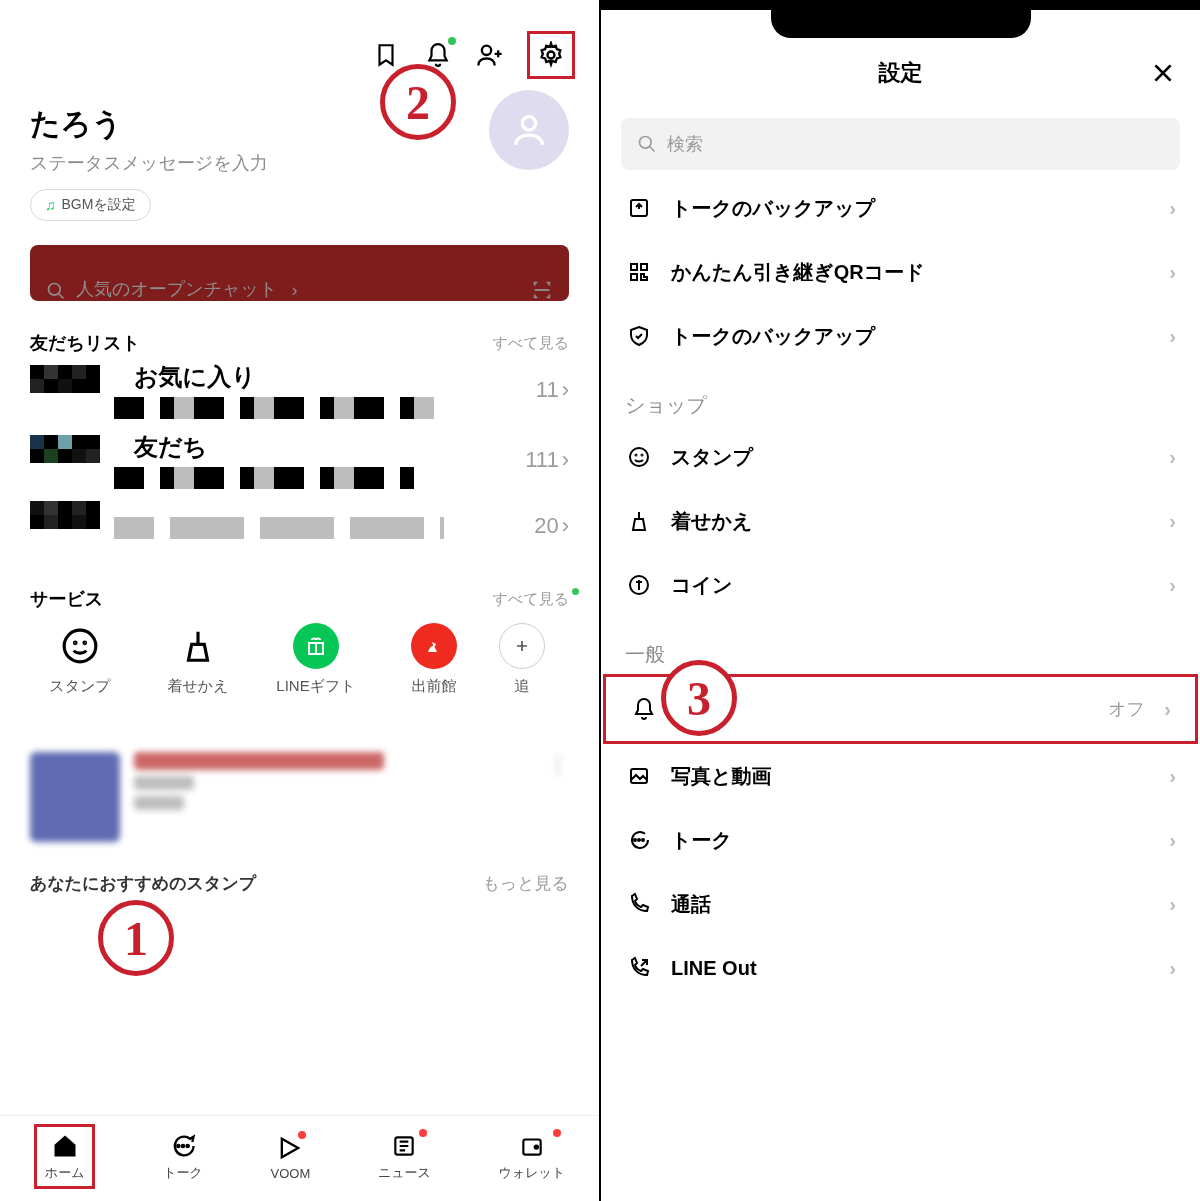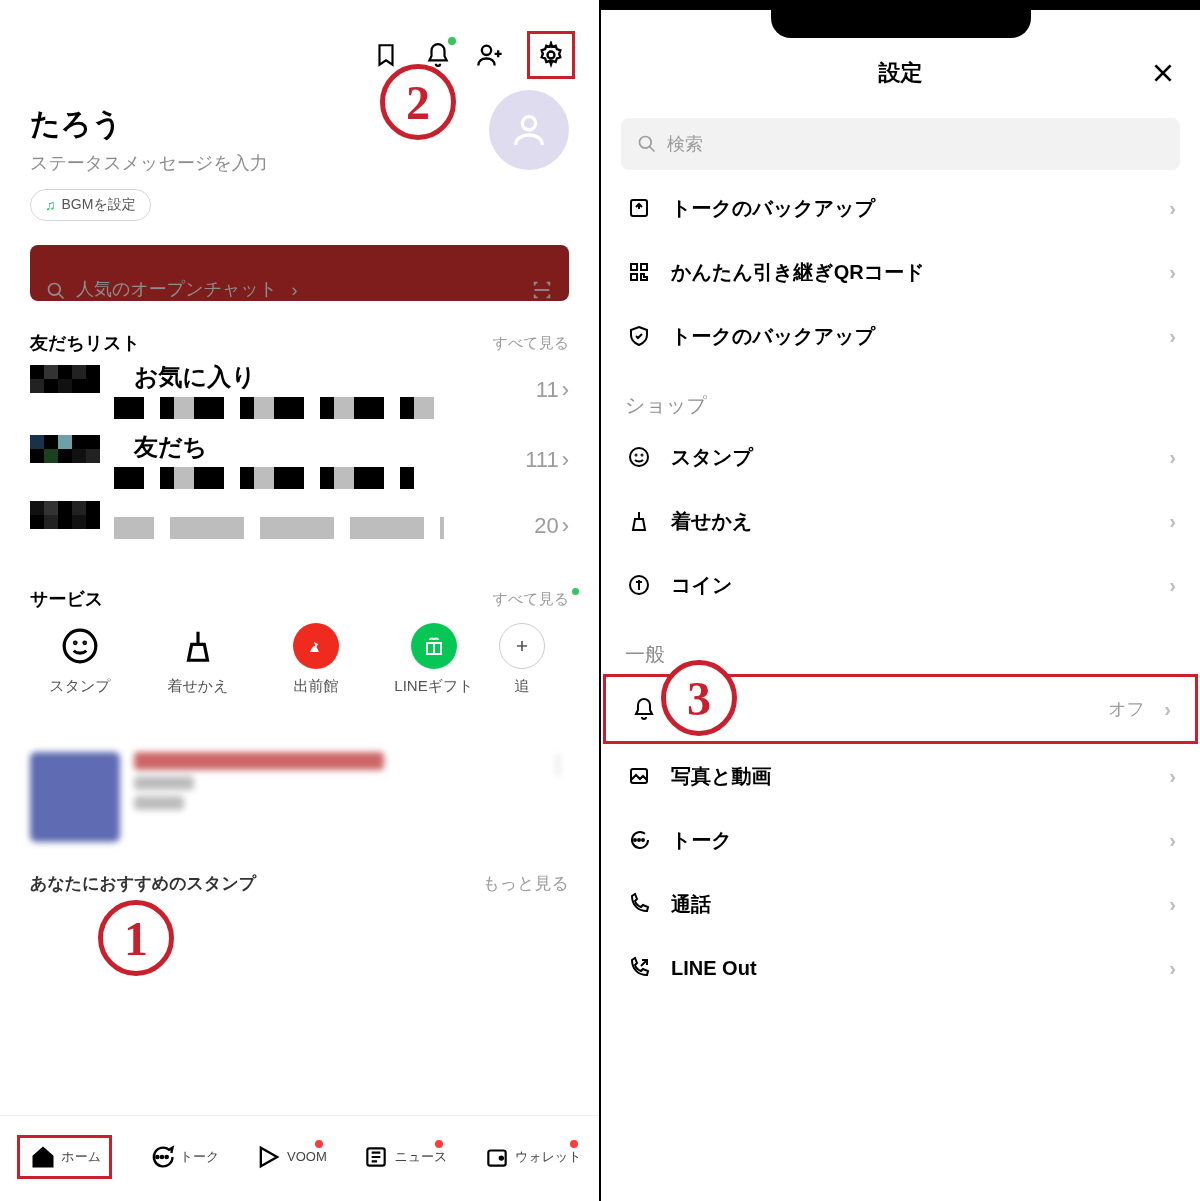--- a/index.html
+++ b/index.html
@@ -125,21 +125,21 @@
     display:flex;justify-content:space-between;padding:0 30px;
     margin-top:30px; font-size:17px; color:#333; font-weight:700;
   }
   .recs-hdr .more{ color:#9c9c9c; font-weight:400;}
   .tabbar{
     margin-top:auto;
     height:86px; border-top:1px solid #eee;
     display:flex; justify-content:space-around; align-items:center;
     padding-bottom:4px;
   }
-  .tab { display:flex;flex-direction:row;align-items:center;gap:3px;font-size:13px;color:#444;position:relative;}
+  .tab { display:flex;flex-direction:column;align-items:center;gap:3px;font-size:13px;color:#444;position:relative;}
   .tab .ic{width:30px;height:30px;display:flex;align-items:center;justify-content:center;}
   .tab .reddot{position:absolute;top:-2px;right:4px;width:8px;height:8px;border-radius:50%;background:#ff3b3b;}
   .home-box{ border:3px solid #c9202e; padding:4px 8px;}
 
   .annot {
     position:absolute;
     width:76px;height:76px;border-radius:50%;
     border:5px solid #c9202e; color:#c9202e;
     display:flex;align-items:center;justify-content:center;
     font-size:48px;font-weight:700;background:#fff;
@@ -333,35 +333,35 @@
     <div class="svc">
       <div class="ic">
         <svg viewBox="0 0 24 24" width="38" height="38" fill="none" stroke="#000" stroke-width="2">
             <path d="M12 3v8"></path>
             <path d="M8 11h8l2 10H6z"></path>
           </svg>
       </div>
       <span class="lbl">着せかえ</span>
     </div>
     <div class="svc">
-      <div class="ic" style="background:#ef2a1f">
-        <svg viewBox="0 0 24 24" width="24" height="24" fill="#fff">
-            <path d="M6 18c3-8 6-8 9 0M10 8l4 2-2 4"></path>
-          </svg>
-      </div>
-      <span class="lbl">出前館</span>
-    </div>
-    <div class="svc">
       <div class="ic" style="background:#06c755">
         <svg viewBox="0 0 24 24" width="24" height="24" fill="none" stroke="#fff" stroke-width="2">
             <rect x="5" y="9" width="14" height="11"></rect>
             <path d="M5 9h14M12 9v11M8 6c0-2 4-2 4 0M16 6c0-2-4-2-4 0"></path>
           </svg>
       </div>
       <span class="lbl">LINEギフト</span>
+    </div>
+    <div class="svc">
+      <div class="ic" style="background:#ef2a1f">
+        <svg viewBox="0 0 24 24" width="24" height="24" fill="#fff">
+            <path d="M6 18c3-8 6-8 9 0M10 8l4 2-2 4"></path>
+          </svg>
+      </div>
+      <span class="lbl">出前館</span>
     </div>
     <div class="svc" style="width:40px">
       <div class="ic" style="border:1.5px solid #ccc;border-radius:50%;">
         <svg viewBox="0 0 24 24" width="20" height="20" stroke="#555" stroke-width="2">
             <path d="M12 6v12M6 12h12"></path>
           </svg>
       </div>
       <span class="lbl">追</span>
     </div>
   </div>

